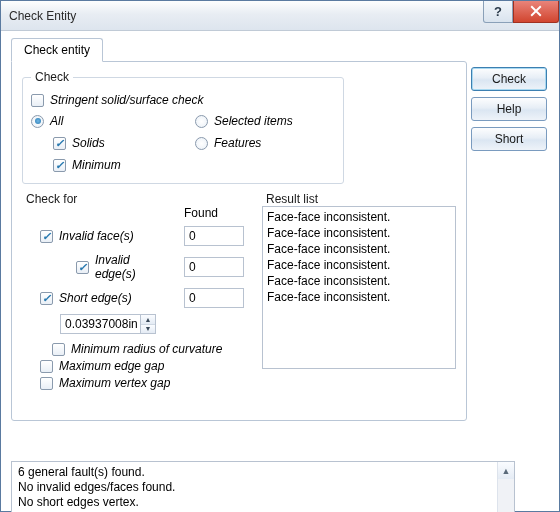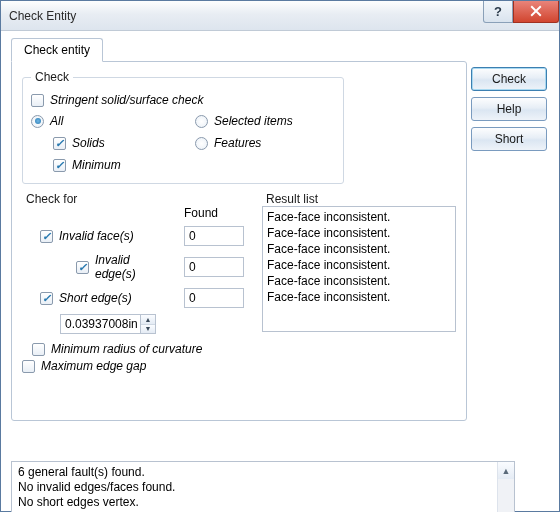--- a/index.html
+++ b/index.html
@@ -34,21 +34,21 @@
 .cf-grid { display: grid; grid-template-columns: 150px 60px; gap: 4px 12px; align-items: center; }
 .cf-hdr { grid-column: 2; text-align: left; margin-bottom: 2px; }
 .numbox { height: 20px; border: 1px solid #b8c2d0; background: #fff; padding: 0 4px; display: flex; align-items: center; }
 .spin { display: flex; }
 .spin .numbox { width: 80px; border-right: none; }
 .spinbtns { display: flex; flex-direction: column; width: 16px; border: 1px solid #b8c2d0; }
 .spinbtns div { flex: 1; display: flex; align-items: center; justify-content: center; background: linear-gradient(#fafcff,#e4ebf4); font-size: 7px; color: #3a4a5a; }
 .spinbtns div:first-child { border-bottom: 1px solid #cfd8e3; }
 .resultlist { width: 195px; }
 .resultlist legend { padding: 0 4px; }
-.listbox { border: 1px solid #b8c2d0; background: #fff; height: 126px; padding: 2px 4px; overflow: hidden; }
+.listbox { border: 1px solid #b8c2d0; background: #fff; height: 163px; padding: 2px 4px; overflow: hidden; }
 .listbox div { white-space: nowrap; line-height: 16px; }
 .messages { margin-top: 8px; border: 1px solid #b8c2d0; background: #fff; height: 80px; position: relative; }
 .msg-content { padding: 3px 6px; line-height: 15px; }
 .vscroll { position: absolute; top: 0; right: 0; bottom: 17px; width: 17px; background: #f0f2f6; border-left: 1px solid #dde3ec; }
 .vscroll .arrow { height: 17px; display: flex; align-items: center; justify-content: center; color: #5a6a7a; font-size: 9px; background: linear-gradient(#fafcff,#e4ebf4); }
 .hscroll { position: absolute; left: 0; right: 0; bottom: 0; height: 17px; background: #f0f2f6; border-top: 1px solid #dde3ec; display: flex; }
 .hscroll .arrow { width: 17px; display: flex; align-items: center; justify-content: center; color: #5a6a7a; font-size: 9px; background: linear-gradient(#fafcff,#e4ebf4); }
 .hscroll .spacer { flex: 1; }
 .hscroll .corner { width: 17px; background: #f0f2f6; border-left: 1px solid #dde3ec; }
 </style>
@@ -140,27 +140,31 @@
             <div style="margin:6px 0 8px 38px;">
               <div class="spin">
                 <div class="numbox">0.03937008in</div>
                 <div class="spinbtns">
                   <div>▲</div>
                   <div>▼</div>
                 </div>
               </div>
             </div>
 
-            <div class="row" style="margin-left:10px;">
+            <div class="row" style="margin-left:30px;">
               <span class="checkbox"></span>
               <span>Minimum radius of curvature</span>
             </div>
-            <div class="row" style="">
+            <div class="row" style="margin-left:18px;">
               <span class="checkbox"></span>
               <span>Maximum edge gap</span>
+            </div>
+            <div class="row" style="margin-left:18px;">
+              <span class="checkbox"></span>
+              <span>Maximum vertex gap</span>
             </div>
           </fieldset>
 
           <fieldset class="group resultlist" style="border:none; padding:0;">
             <legend>Result list</legend>
             <div class="listbox">
               <div>Face-face inconsistent.</div>
               <div>Face-face inconsistent.</div>
               <div>Face-face inconsistent.</div>
               <div>Face-face inconsistent.</div>

